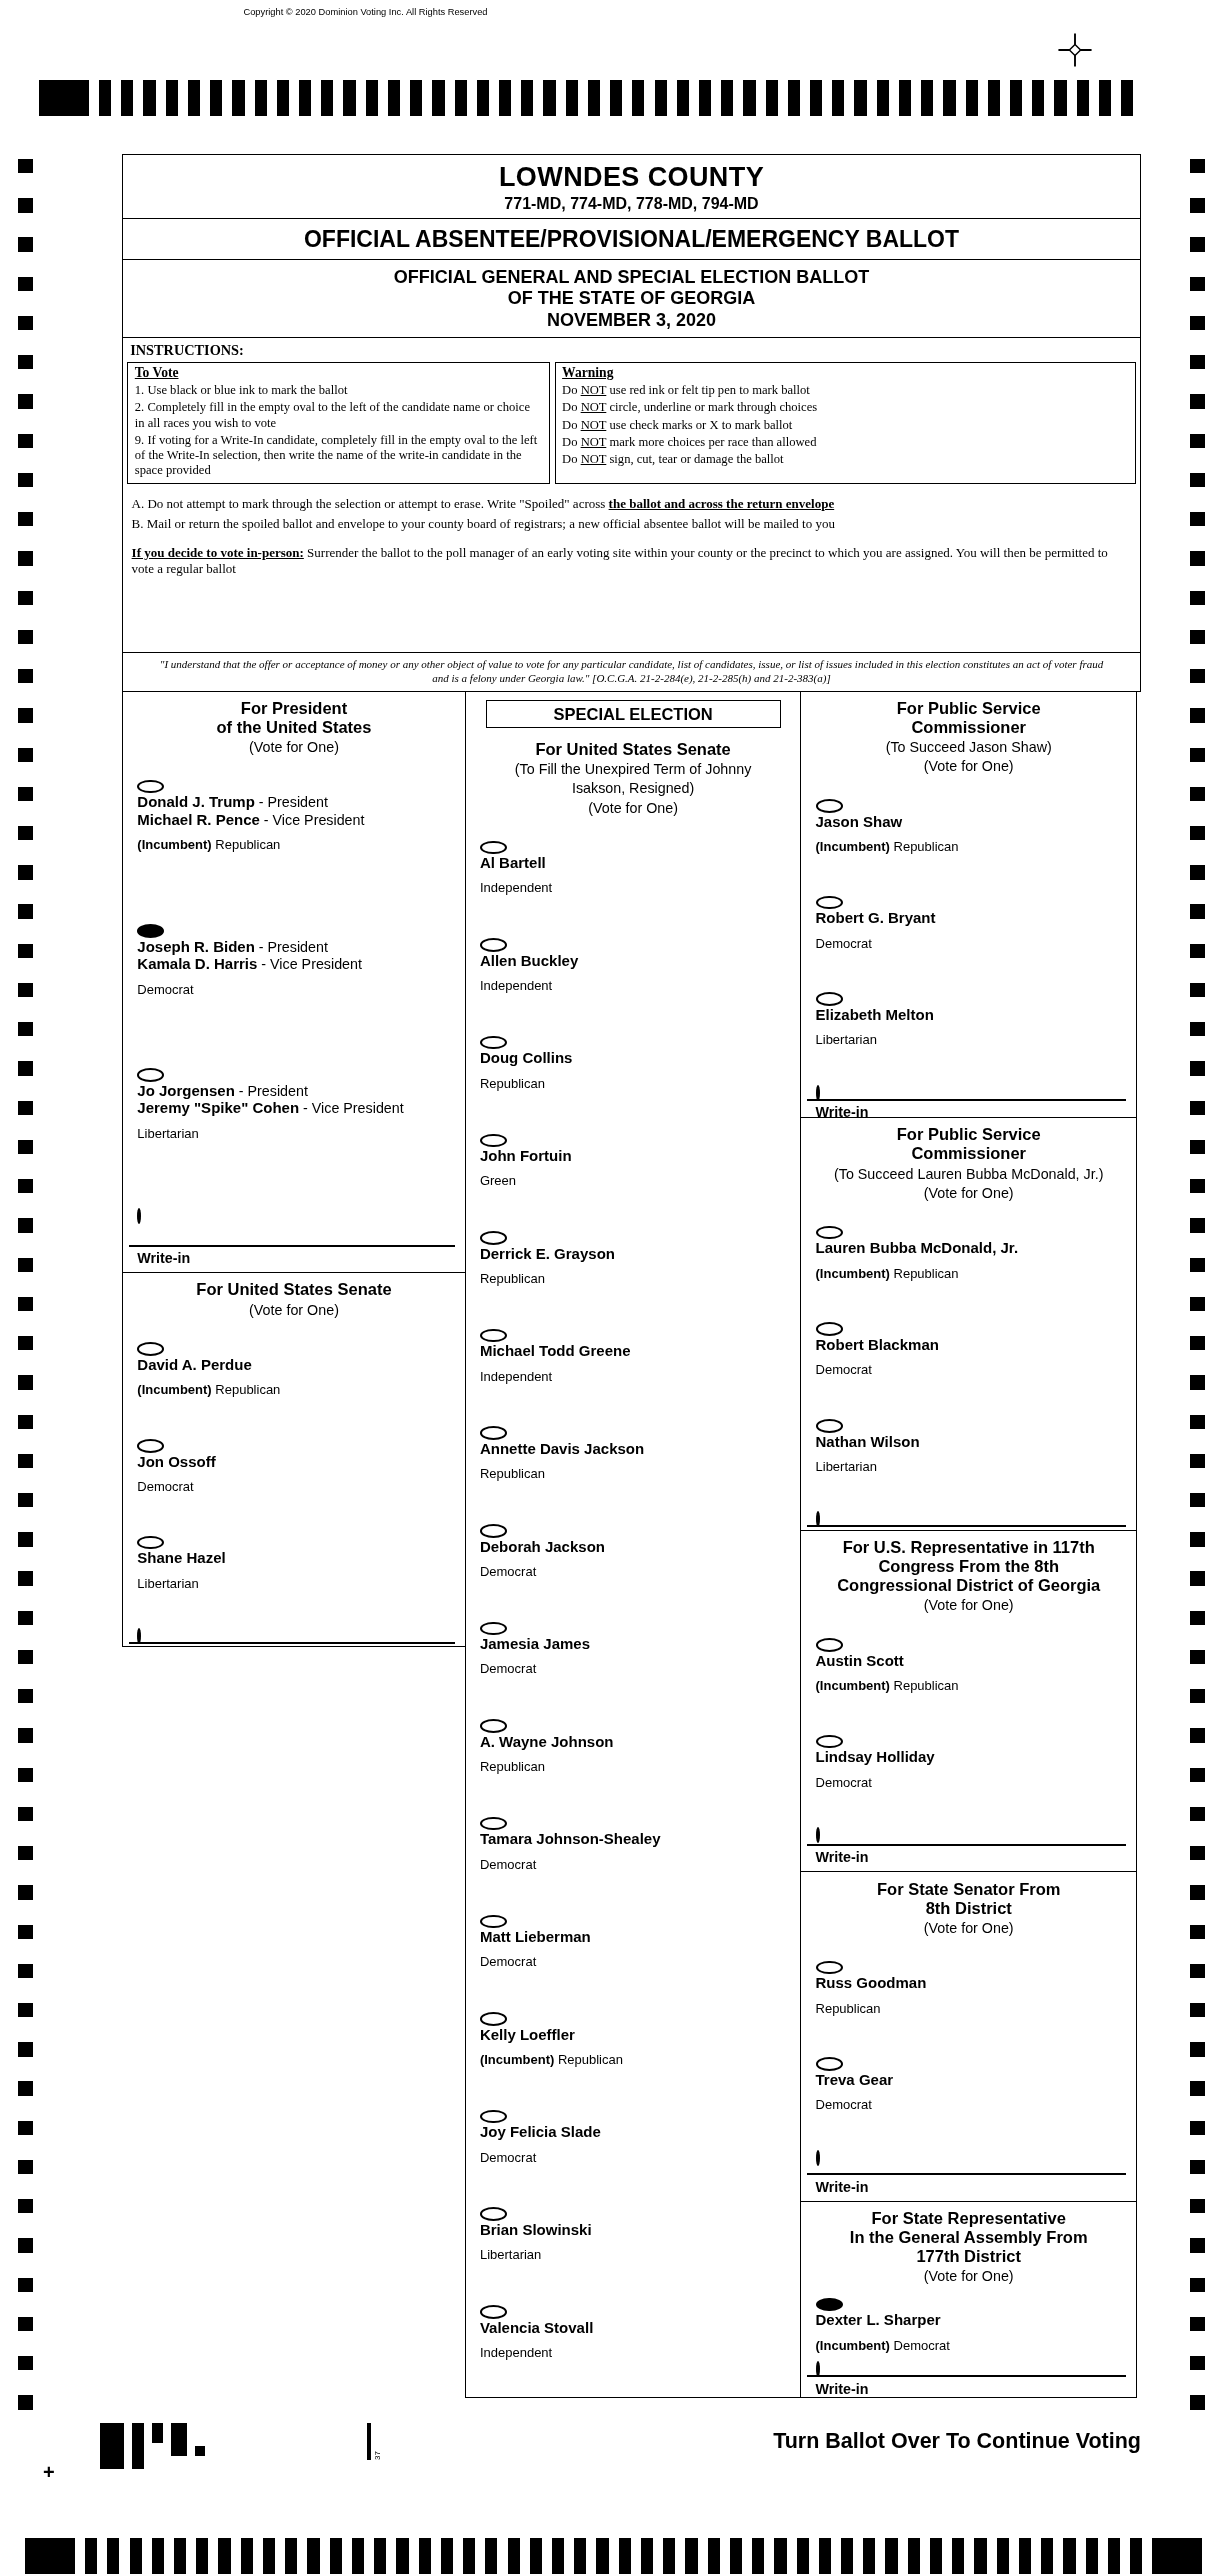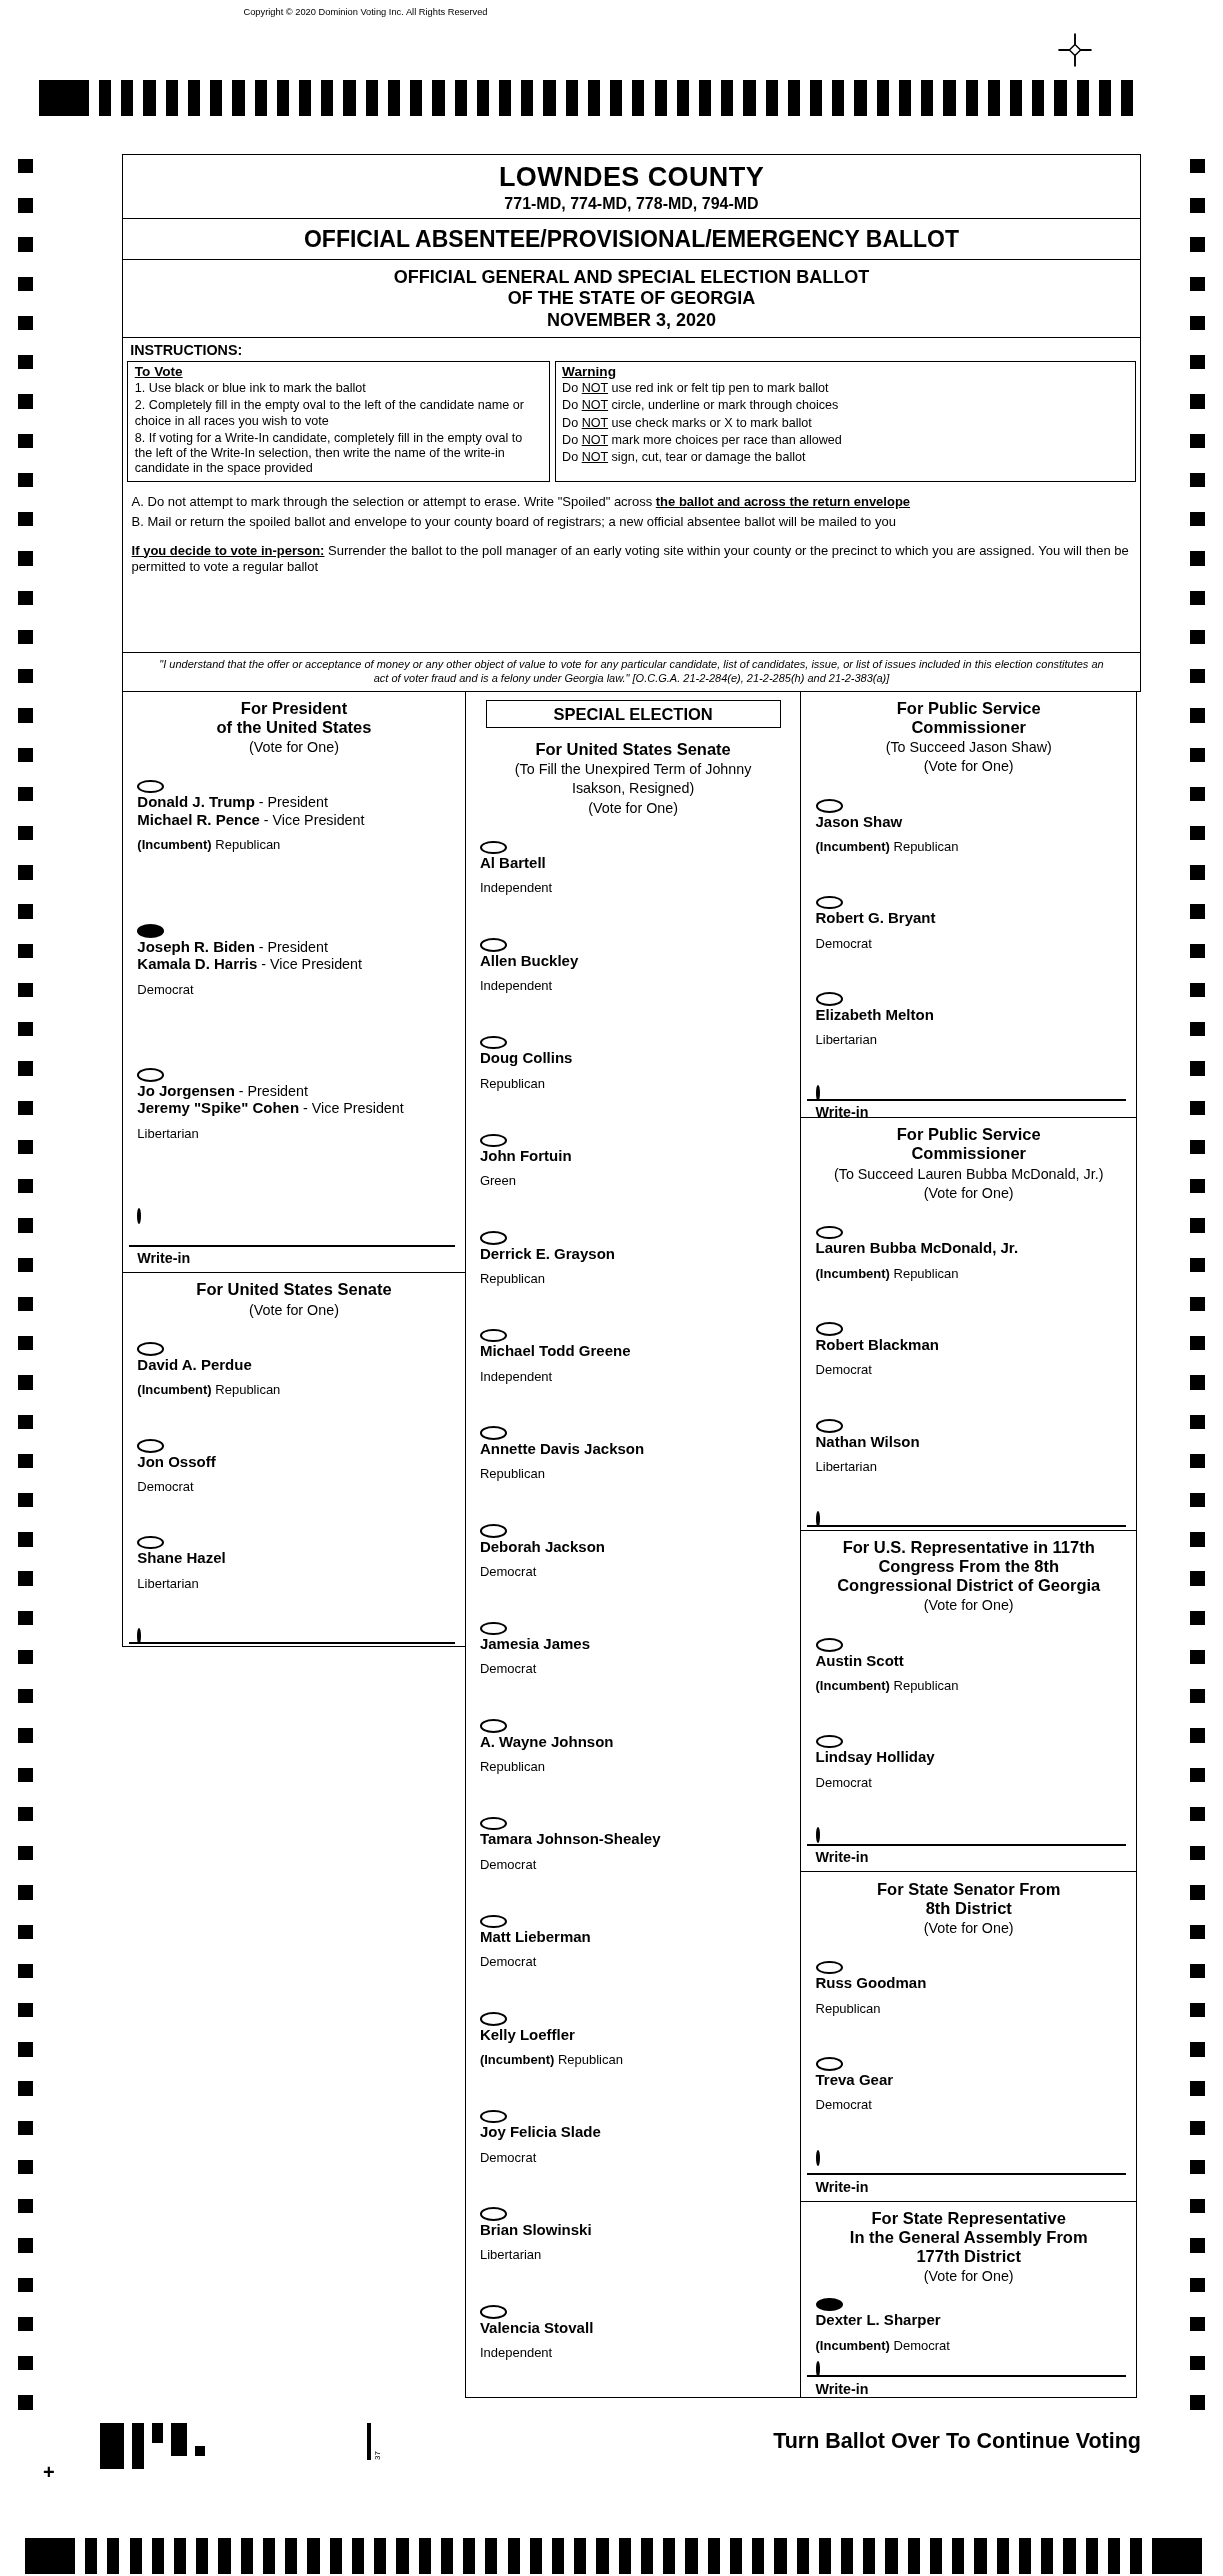--- a/index.html
+++ b/index.html
@@ -38,21 +38,21 @@
   .ballot { position:absolute; left:122px; top:154px; width:1019px; }
 
   .hdr-region { border:1.4px solid #000; height:538px; display:flex; flex-direction:column; overflow:hidden; }
   .county-blk { text-align:center; padding:7.2px 0 5.7px; border-bottom:1.4px solid #000; }
   .county { font-size:27px; font-weight:bold; letter-spacing:0.4px; }
   .districts { font-size:16px; font-weight:bold; margin-top:1.4px; }
   .btype { text-align:center; font-size:23px; font-weight:bold; padding:6.5px 0; border-bottom:1.4px solid #000; }
   .eblk { text-align:center; padding:6.5px 0 5px; font-weight:bold; border-bottom:1.4px solid #000; }
   .eline { font-size:18px; line-height:1.2; }
 
-  .instr { flex:1; display:flex; flex-direction:column; }
+  .instr { flex:1; display:flex; flex-direction:column;font-family:Liberation Serif, serif; }
   .instr-label { font-size:14.3px; font-weight:bold; margin:4.3px 7.2px 2.9px; }
   .iboxes { display:flex; gap:4.3px; margin:0 4.3px; align-items:stretch; }
   .ibox { border:1.4px solid #000; padding:2.2px 6.5px 5px; }
   .ibox.tovote { width:423px; }
   .ibox.warning { flex:1; }
   .ibox-title { font-size:13.6px; font-weight:bold; text-decoration:underline; }
   .inst-item { font-size:12.6px; line-height:1.2; margin-top:2.2px; }
   .mistake { margin:11.5px 8.6px 0; font-size:13px; }
   .m-head { font-weight:bold; text-decoration:underline; margin-bottom:6.5px; }
   .m-item { margin-bottom:3.6px; line-height:1.3; }
@@ -351,21 +351,21 @@
       </div>
 
       <div class="instr">
         <div class="instr-label">INSTRUCTIONS:</div>
         <div class="iboxes">
           <div class="ibox tovote">
             <div class="ibox-title">To Vote</div>
             <div>
                 <div class="inst-item">1. Use black or blue ink to mark the ballot</div>
                 <div class="inst-item">2. Completely fill in the empty oval to the left of the candidate name or choice in all races you wish to vote</div>
-                <div class="inst-item">8. If voting for a Write-In candidate, completely fill in the empty oval to the left of the Write-In selection, then write the name of the write-in candidate in the space provided</div>
+                <div class="inst-item">9. If voting for a Write-In candidate, completely fill in the empty oval to the left of the Write-In selection, then write the name of the write-in candidate in the space provided</div>
               </div>
           </div>
           <div class="ibox warning">
             <div class="ibox-title">Warning</div>
             <div>
                 <div class="inst-item">Do <u>NOT</u> use red ink or felt tip pen to mark ballot</div>
                 <div class="inst-item">Do <u>NOT</u> circle, underline or mark through choices</div>
                 <div class="inst-item">Do <u>NOT</u> use check marks or X to mark ballot</div>
                 <div class="inst-item">Do <u>NOT</u> mark more choices per race than allowed</div>
                 <div class="inst-item">Do <u>NOT</u> sign, cut, tear or damage the ballot</div>

